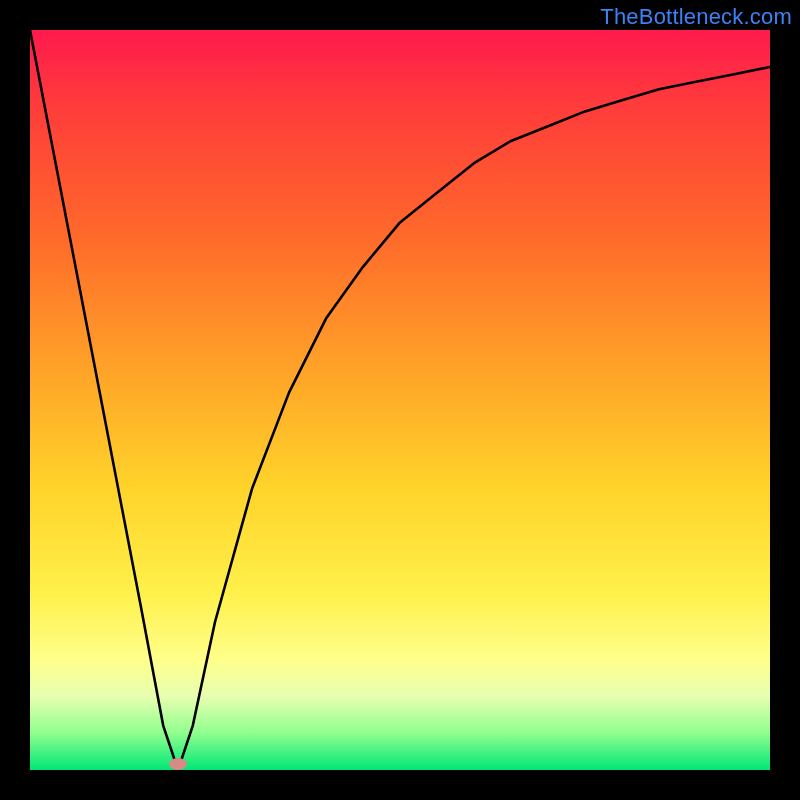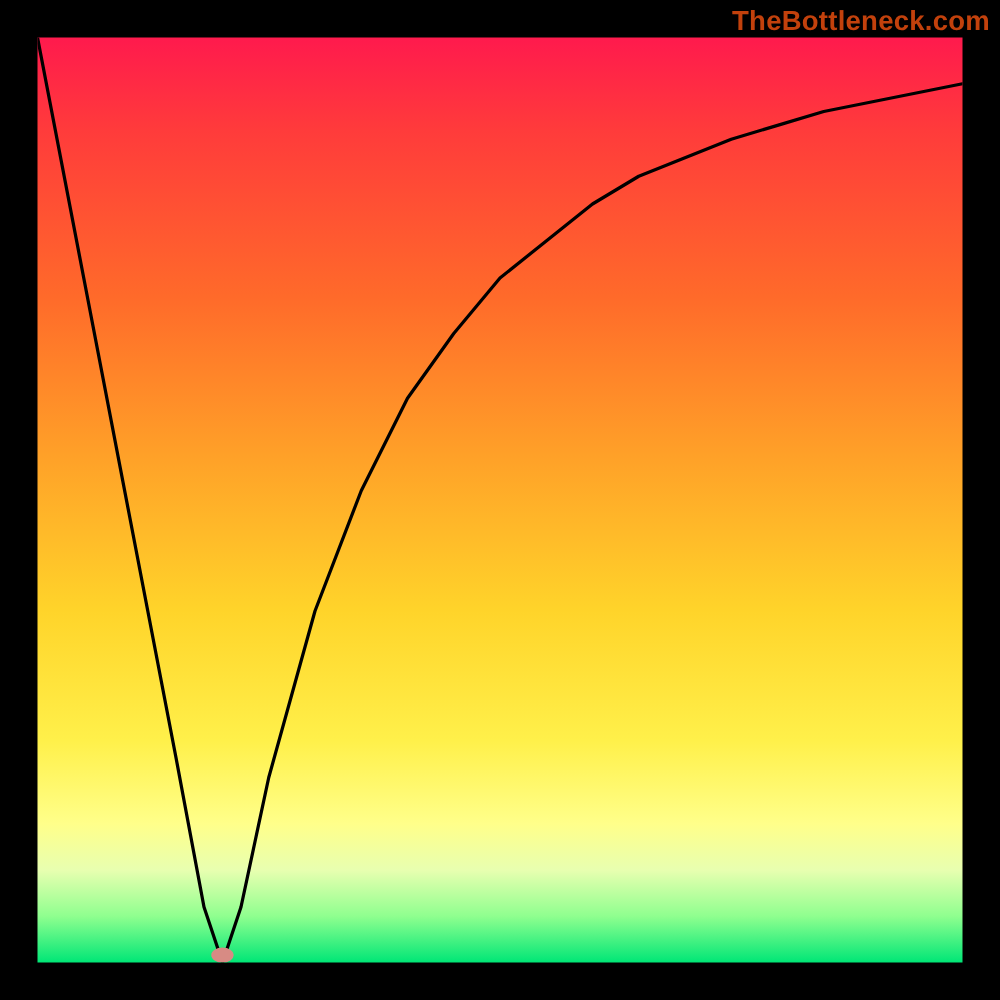--- a/index.html
+++ b/index.html
@@ -42,23 +42,23 @@
     position: absolute;
     left: 0;
     top: 0;
     width: 740px;
     height: 740px;
   }
   .watermark {
     position: absolute;
     top: 4px;
     right: 8px;
-    color: #c2410c;
+    color: #3b82f6;
     font-size: 22px;
-    font-weight: 700;
+    font-weight: 400;
     letter-spacing: 0.2px;
     user-select: none;
   }
 </style>
 </head>
 <body>
 
 <div class="frame">
 
   <div class="plot-area">

